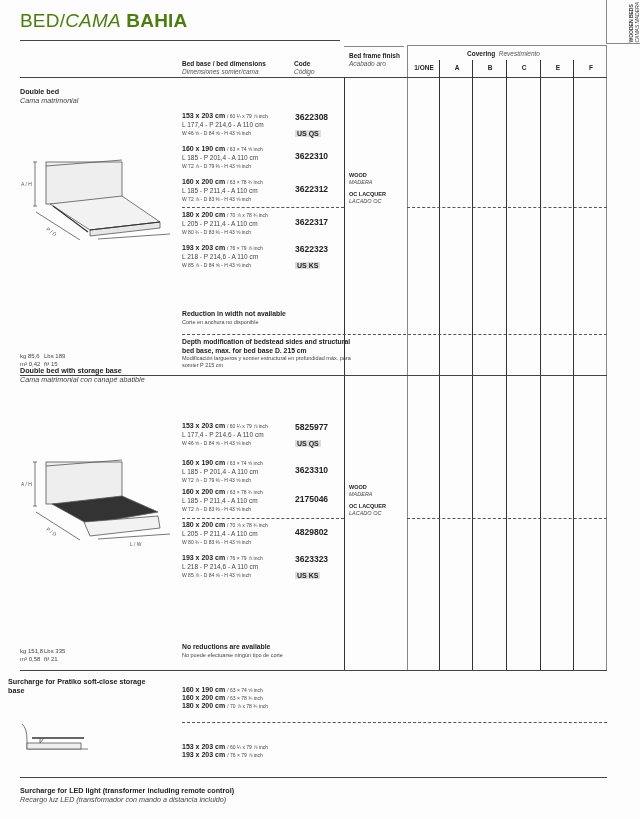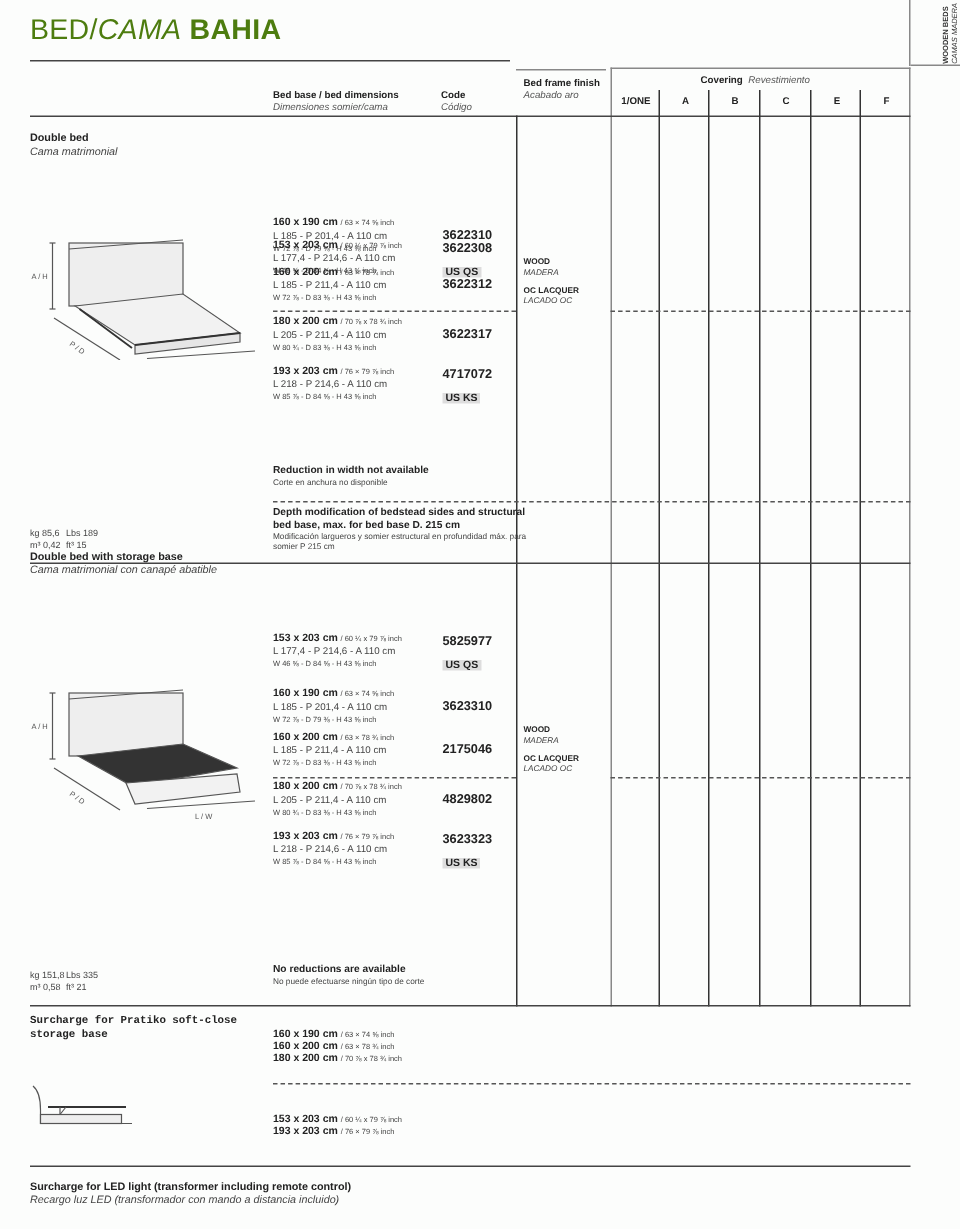--- a/index.html
+++ b/index.html
@@ -100,21 +100,21 @@
     <line x1="72" y1="90" x2="142" y2="82" stroke="#333" stroke-width="1.2"></line>
     <line x1="18" y1="72" x2="62" y2="100"></line>
     <line x1="80" y1="99" x2="152" y2="94"></line>
   </g>
   <text x="3" y="46" font-size="5" fill="#555" font-family="Liberation Sans, sans-serif">A / H</text>
   <text x="28" y="90" font-size="5" fill="#555" transform="rotate(35 28 90)" font-family="Liberation Sans, sans-serif">P / D</text>
   <text x="112" y="104" font-size="5" fill="#555" font-family="Liberation Sans, sans-serif">L / W</text>
 </svg>
 
 <div id="sec0-items">
-    <div class="abs" style="left: 182px; top: 112px; margin-top: 48px;">
+    <div class="abs" style="left: 182px; top: 112px;">
       <div class="dim"><b>153 x 203 cm</b> <span class="inch">/ 60 ¼ x 79 ⅞ inch</span><span class="l2">L 177,4 - P 214,6 - A 110 cm</span><span class="l3">W 46 ⅝ - D 84 ⅝ - H 43 ⅝ inch</span></div>
       <div class="abs" style="left:113px;top:0px;"><div class="code">3622308</div><div class="badge">US QS</div></div>
     </div>
     <div class="abs" style="left: 182px; top: 145px;">
       <div class="dim"><b>160 x 190 cm</b> <span class="inch">/ 63 × 74 ⅝ inch</span><span class="l2">L 185 - P 201,4 - A 110 cm</span><span class="l3">W 72 ⅞ - D 79 ⅜ - H 43 ⅝ inch</span></div>
       <div class="abs" style="left: 113px; top: 6px;">
         <div class="code">3622310</div>
       </div>
     </div>
     <div class="abs" style="left: 182px; top: 178px;">
@@ -124,21 +124,21 @@
       </div>
     </div>
     <div class="abs" style="left: 182px; top: 211px;">
       <div class="dim"><b>180 x 200 cm</b> <span class="inch">/ 70 ⅞ x 78 ¾ inch</span><span class="l2">L 205 - P 211,4 - A 110 cm</span><span class="l3">W 80 ¾ - D 83 ⅜ - H 43 ⅝ inch</span></div>
       <div class="abs" style="left: 113px; top: 6px;">
         <div class="code">3622317</div>
       </div>
     </div>
     <div class="abs" style="left: 182px; top: 244px;">
       <div class="dim"><b>193 x 203 cm</b> <span class="inch">/ 76 × 79 ⅞ inch</span><span class="l2">L 218 - P 214,6 - A 110 cm</span><span class="l3">W 85 ⅞ - D 84 ⅝ - H 43 ⅝ inch</span></div>
-      <div class="abs" style="left:113px;top:0px;"><div class="code">4717072</div><div class="badge">US KS</div></div>
+      <div class="abs" style="left:113px;top:0px;"><div class="code">3622323</div><div class="badge">US KS</div></div>
     </div>
   </div>
 
 <div class="abs finish" style="left:349px;top:172px;">
   <span>WOOD</span><i>MADERA</i>
   <span>OC LACQUER</span><i>LACADO OC</i>
 </div>
 
 <div class="dash" style="left:182px;top:207px;width:162px;"></div>
 <div class="dash" style="left:407px;top:207px;width:200px;"></div>
@@ -220,21 +220,21 @@
   <span>No reductions are available</span><span class="sub">No puede efectuarse ningún tipo de corte</span>
 </div>
 
 <div class="abs weight" style="left:20px;top:647px;">
   <span>kg 151,8</span><span>Lbs 335</span><br>
   <span>m³ 0,58</span><span>ft³ 21</span>
 </div>
 
 <div class="hr" style="left:20px;top:670px;width:587px;"></div>
 
-<div class="abs sec-title" style="left:20px;top:677px;width:140px;font-family:Liberation Mono, monospace;">
+<div class="abs sec-title" style="left:8px;top:677px;width:140px;">
   <span>Surcharge for Pratiko soft-close storage base</span>
 </div>
 <div id="pratiko1" class="abs" style="left:182px;top:686px;">
     <div class="smdim"><span>160 x 190 cm</span> <span class="inch">/ 63 × 74 ⅝ inch</span></div>
     <div class="smdim"><span>160 x 200 cm</span> <span class="inch">/ 63 × 78 ¾ inch</span></div>
     <div class="smdim"><span>180 x 200 cm</span> <span class="inch">/ 70 ⅞ x 78 ¾ inch</span></div>
   </div>
 <div class="dash" style="left:182px;top:722px;width:425px;"></div>
 <svg class="abs" style="left:18px;top:722px;" width="70" height="30">
   <g stroke="#555" fill="none" stroke-width="0.8">

